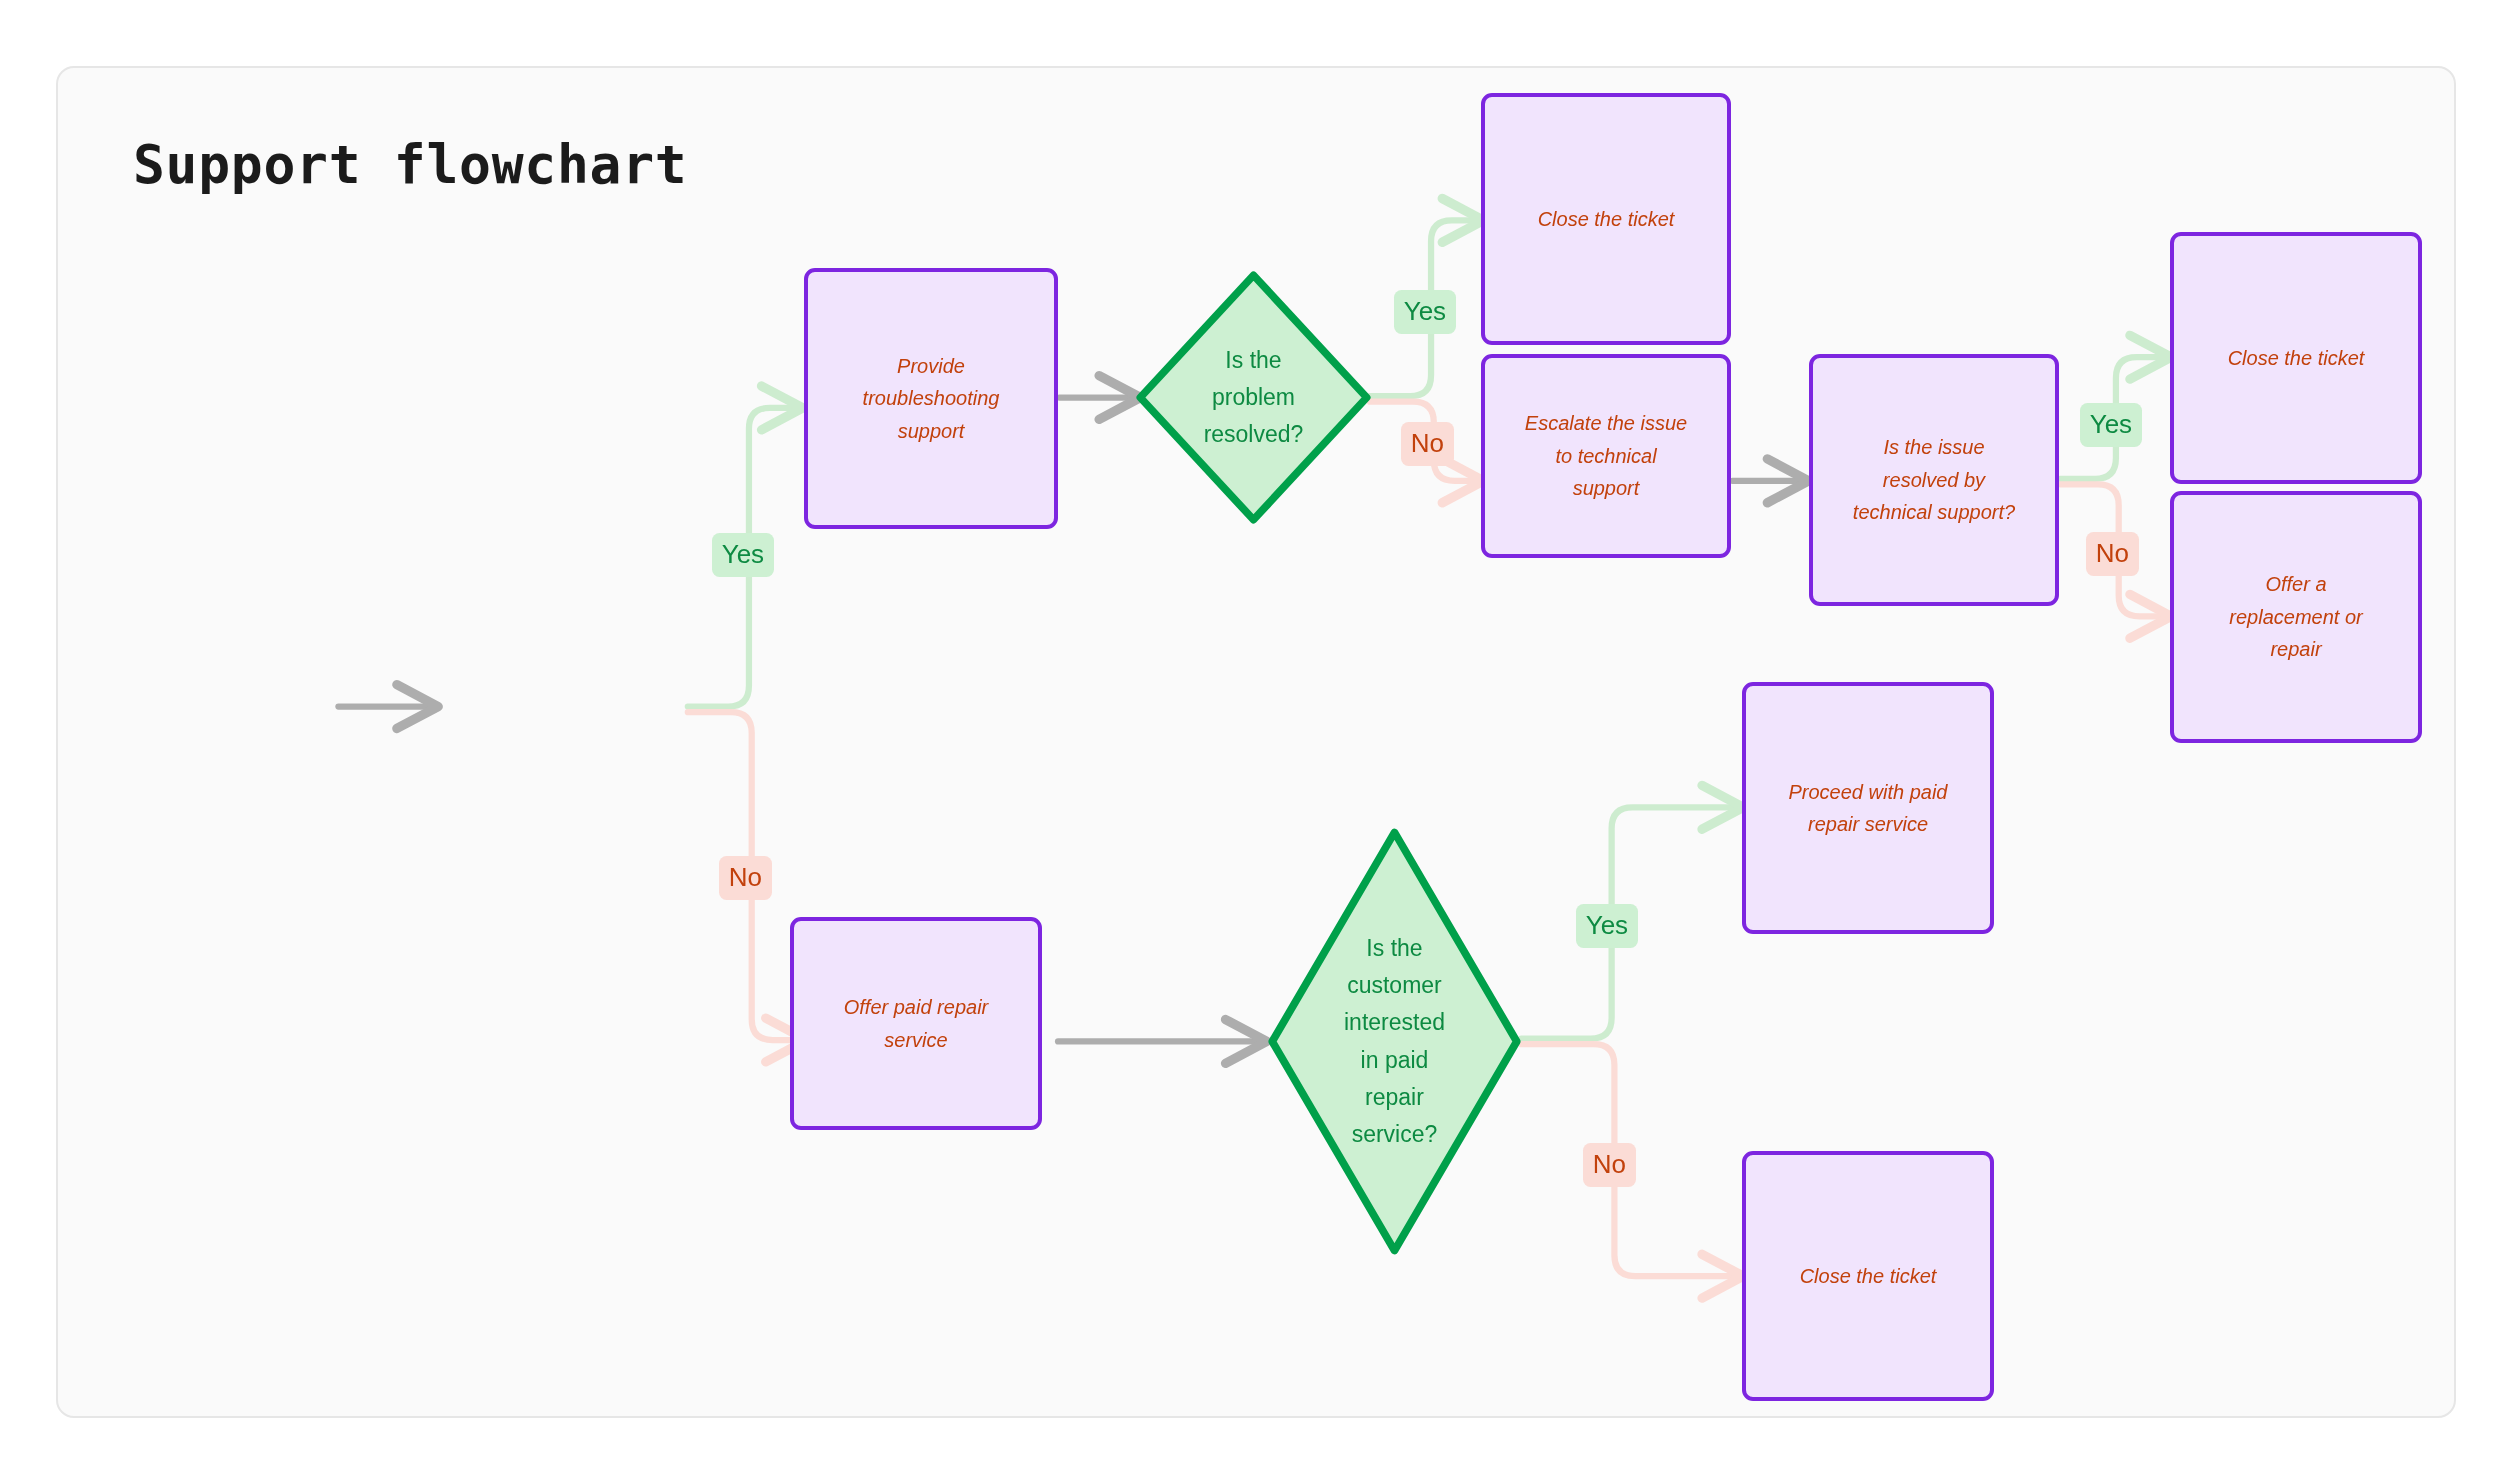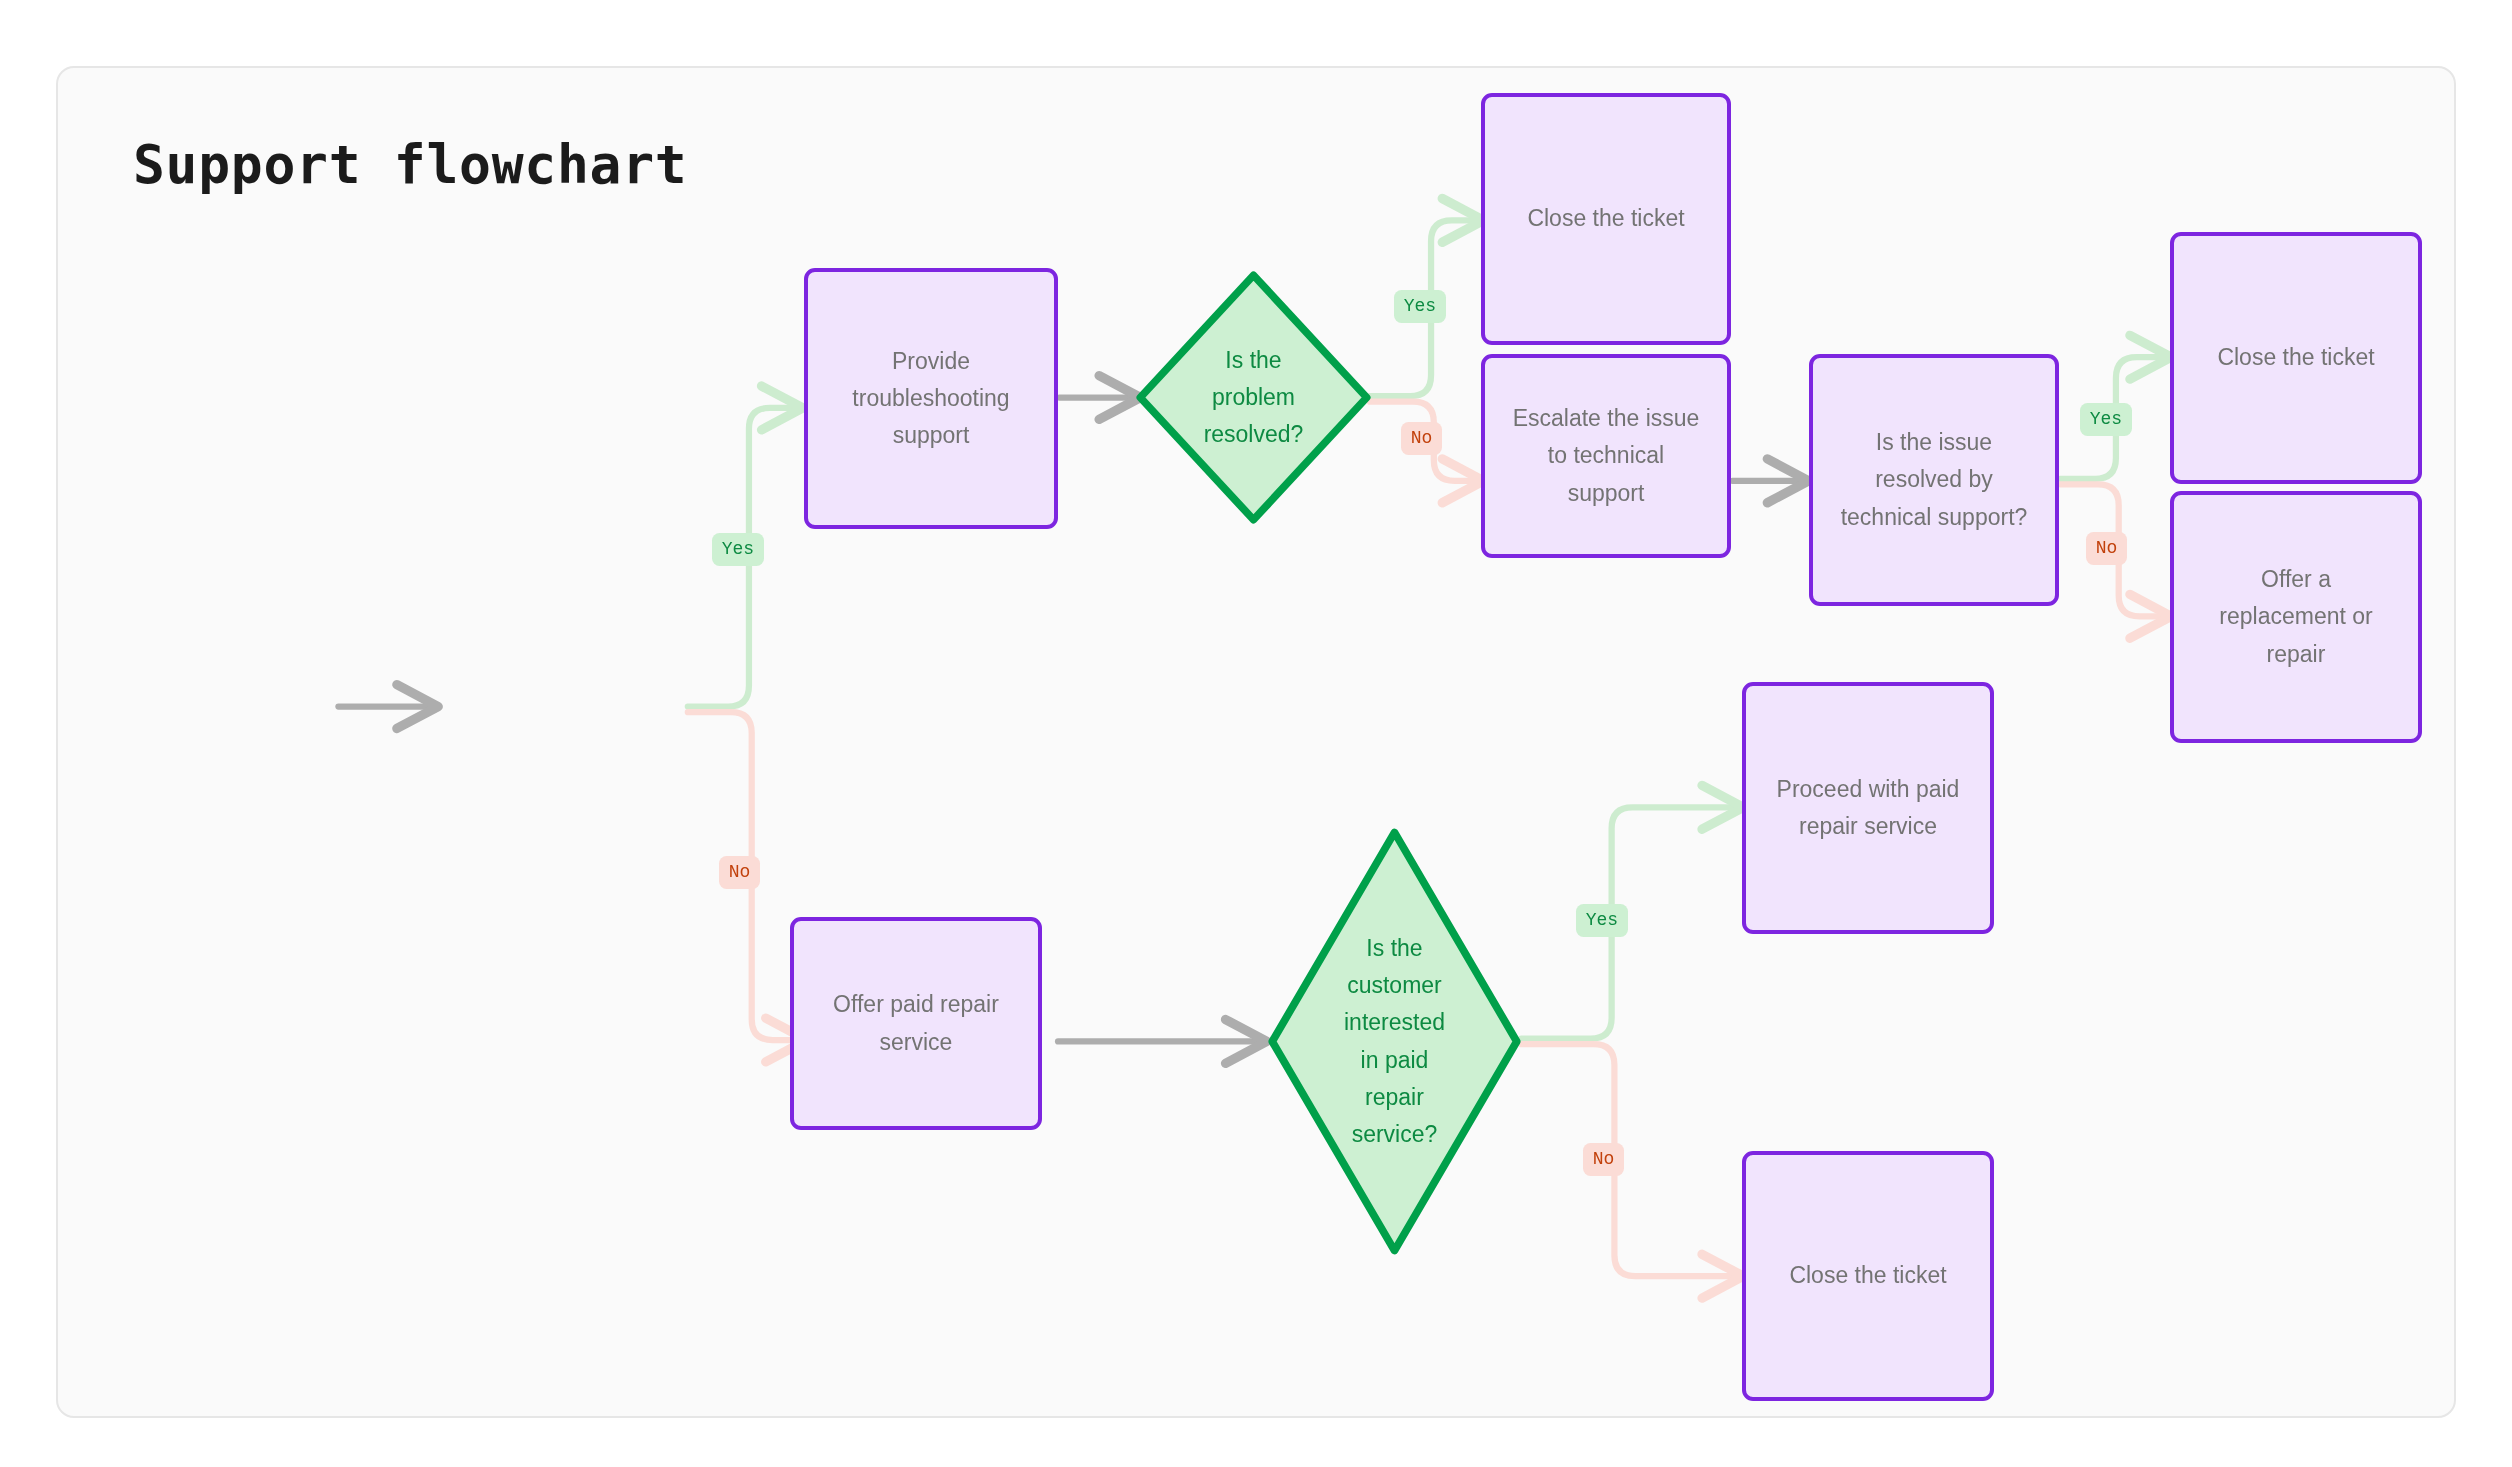--- a/index.html
+++ b/index.html
@@ -50,25 +50,26 @@
   .node {
     position: absolute;
     box-sizing: border-box;
     background: #f1e4fd;
     border: 4.9px solid #7d25e0;
     border-radius: 11px;
     display: flex;
     align-items: center;
     justify-content: center;
     text-align: center;
-    color: #737373;
-    font-size: 23px;
+    color: #c2410c;
+    font-size: 20px;
     line-height: 1.62;
     padding: 0 15.3px;
     white-space: pre-line;
+    font-style: italic;
   }
   .diamond-wrap {
     position: absolute;
   }
   .diamond-wrap svg {
     position: absolute;
     left: 0; top: 0;
     overflow: visible;
   }
   .diamond-label {
@@ -85,24 +86,23 @@
     line-height: 1.62;
     white-space: pre-line;
   }
   .edge-label {
     position: absolute;
     box-sizing: border-box;
     display: flex;
     align-items: center;
     justify-content: center;
     border-radius: 7.6px;
-    font-size: 18px;
+    font-size: 26px;
     padding: 6.3px 9.7px;
     white-space: nowrap;
-    font-family: Liberation Mono, monospace;
   }
   .edge-label.yes {
     background: #cdf0d2;
     color: #0d8a42;
   }
   .edge-label.no {
     background: #fbdcd6;
     color: #c2410c;
   }
 </style>

